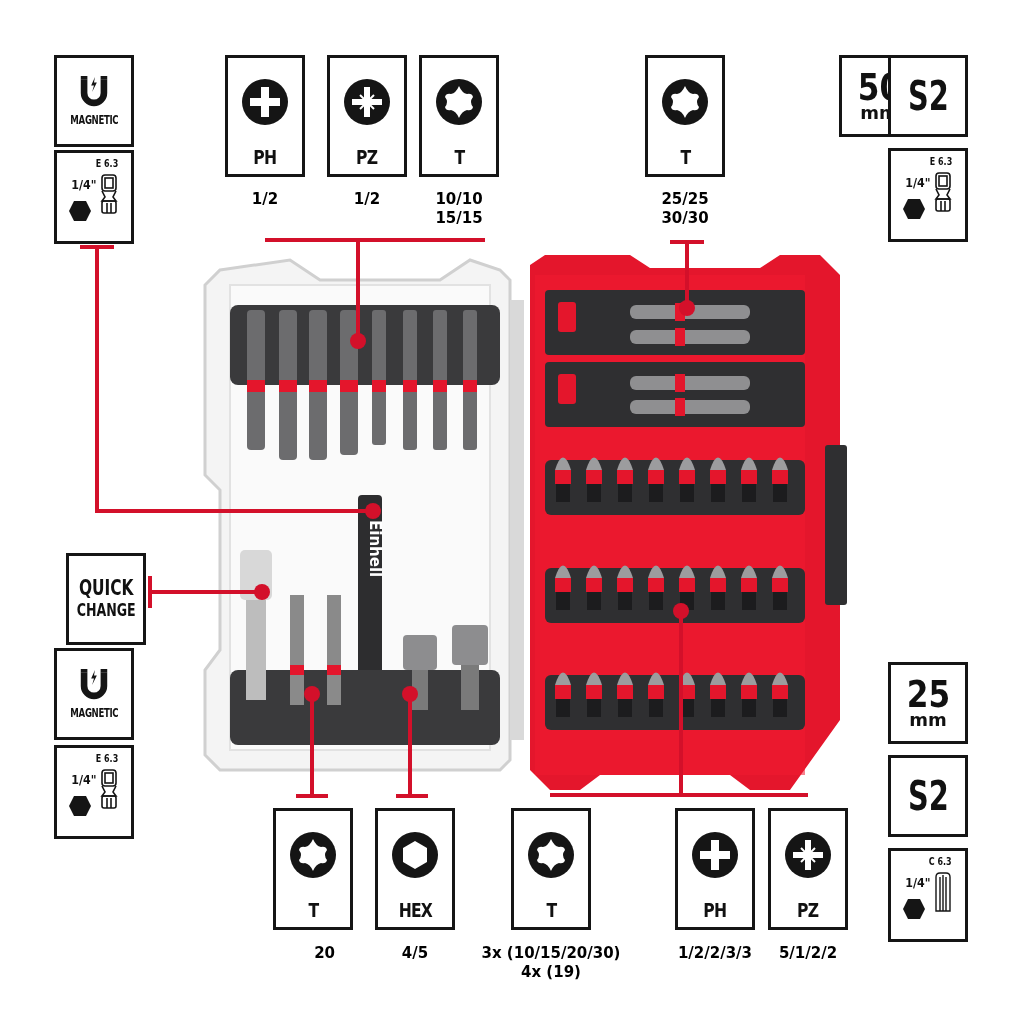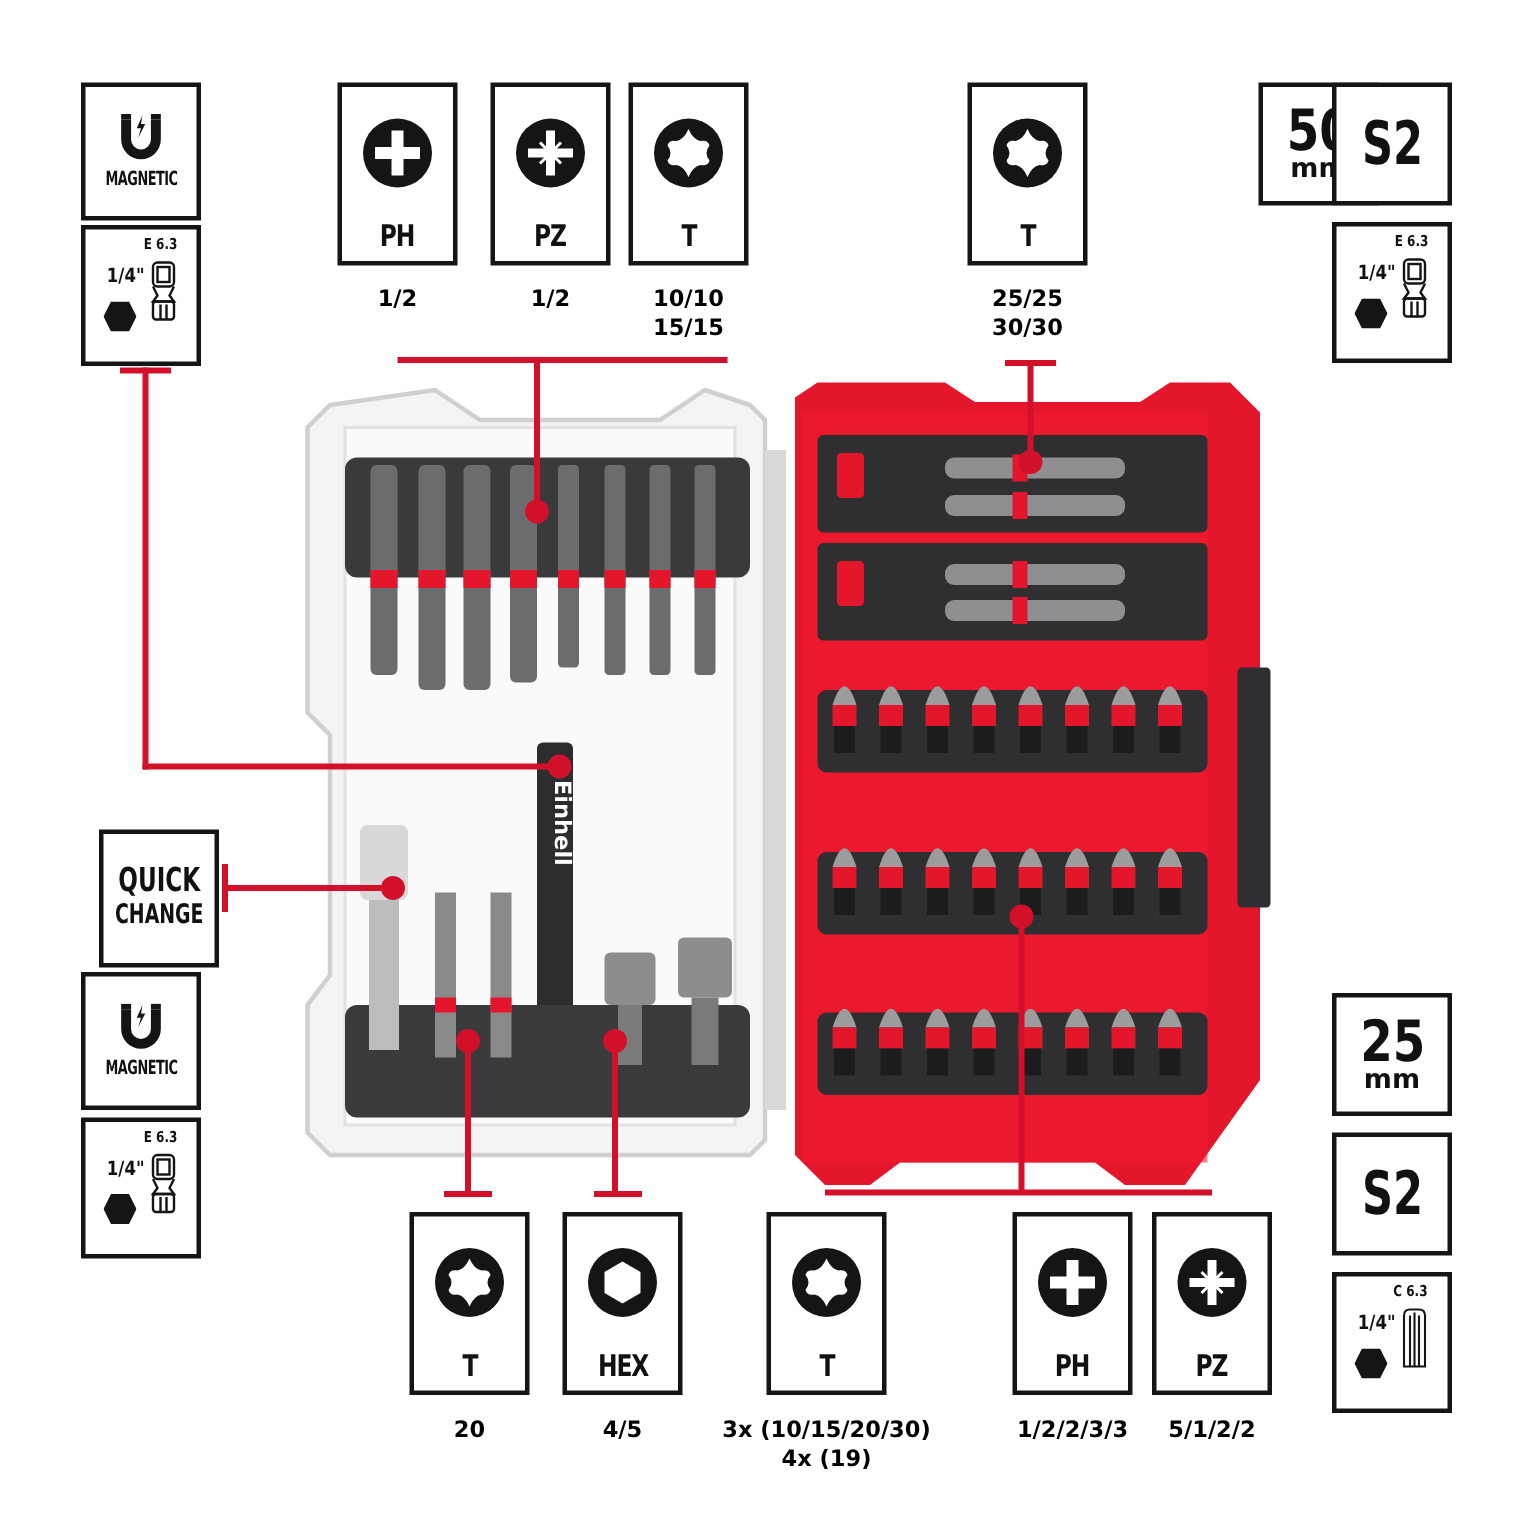--- a/index.html
+++ b/index.html
@@ -232,21 +232,21 @@
       <use href="#sym-shank-c"></use>
     </svg>
 </div>
 
 <div class="box bit-box" style="left:273px;top:808px;">
   <svg class="glyph">
       <use href="#sym-torx"></use>
     </svg>
   <div class="code">T</div>
 </div>
-<div class="size-label" style="left:273px;top:944px;width:80px;">
+<div class="size-label" style="left:255px;top:944px;width:80px;text-align:right;">
   <div>20</div>
 </div>
 
 <div class="box bit-box" style="left:375px;top:808px;">
   <svg class="glyph">
       <use href="#sym-hex"></use>
     </svg>
   <div class="code">HEX</div>
 </div>
 <div class="size-label" style="left:375px;top:944px;width:80px;">

